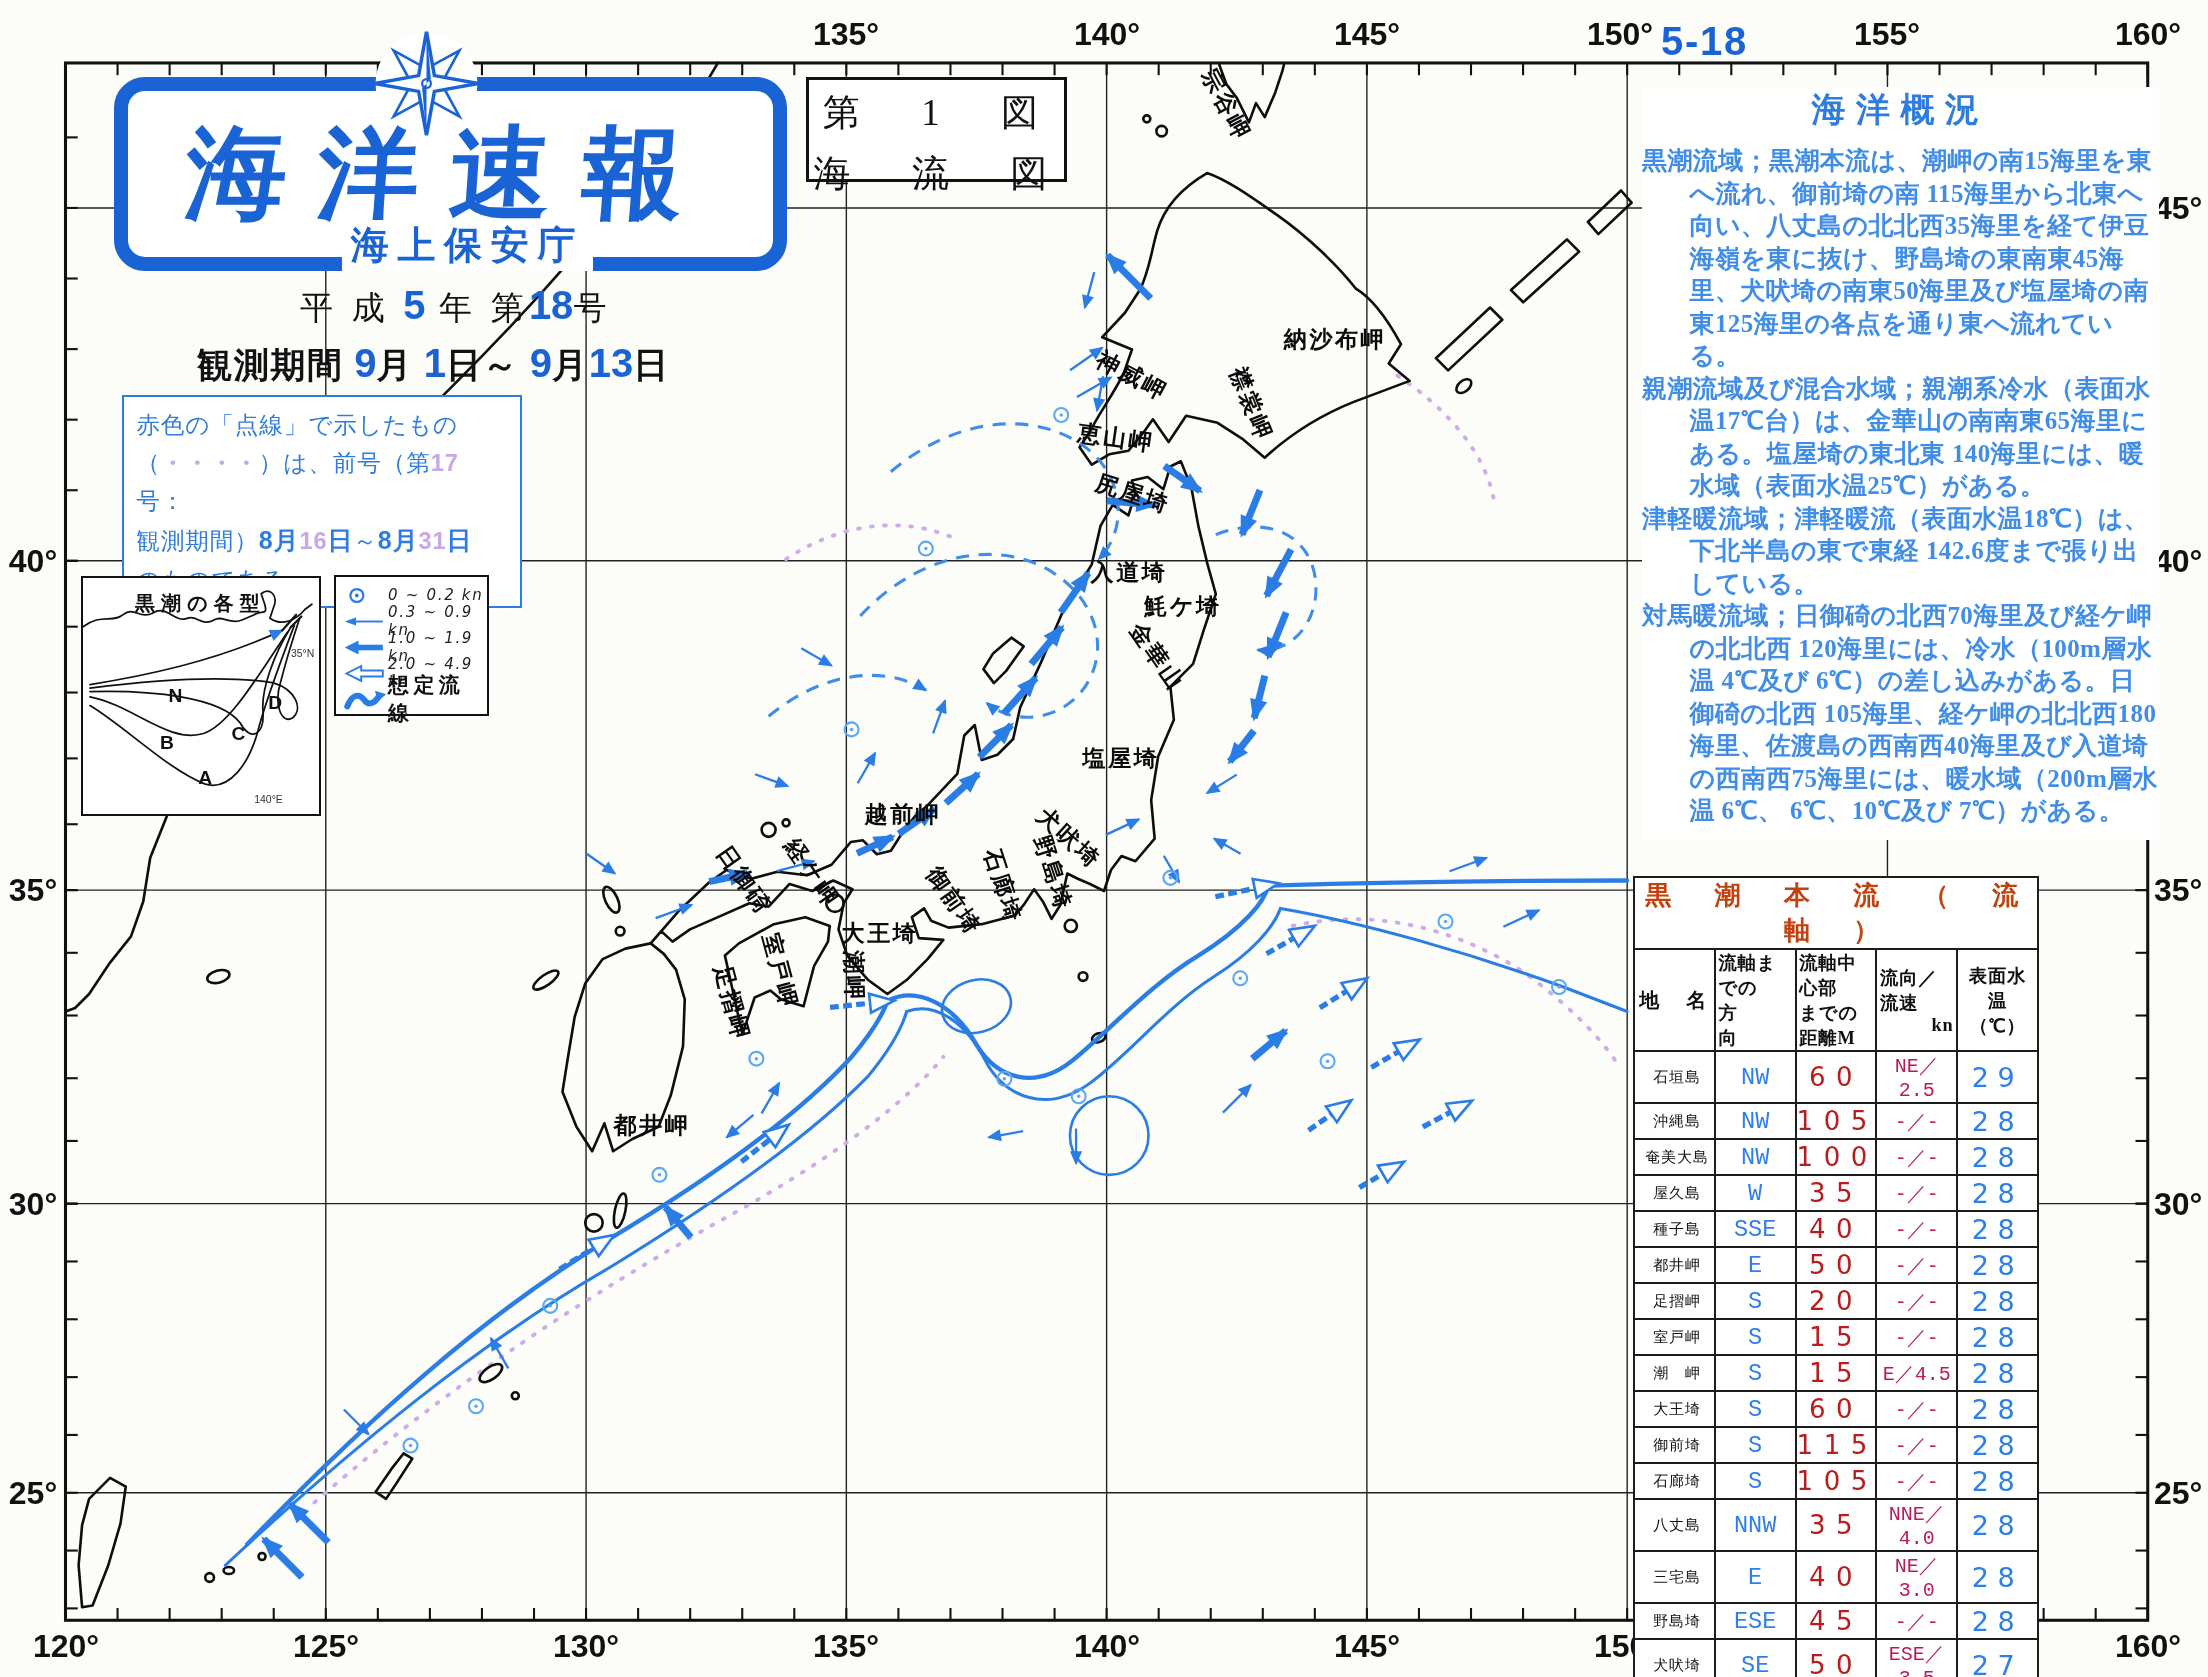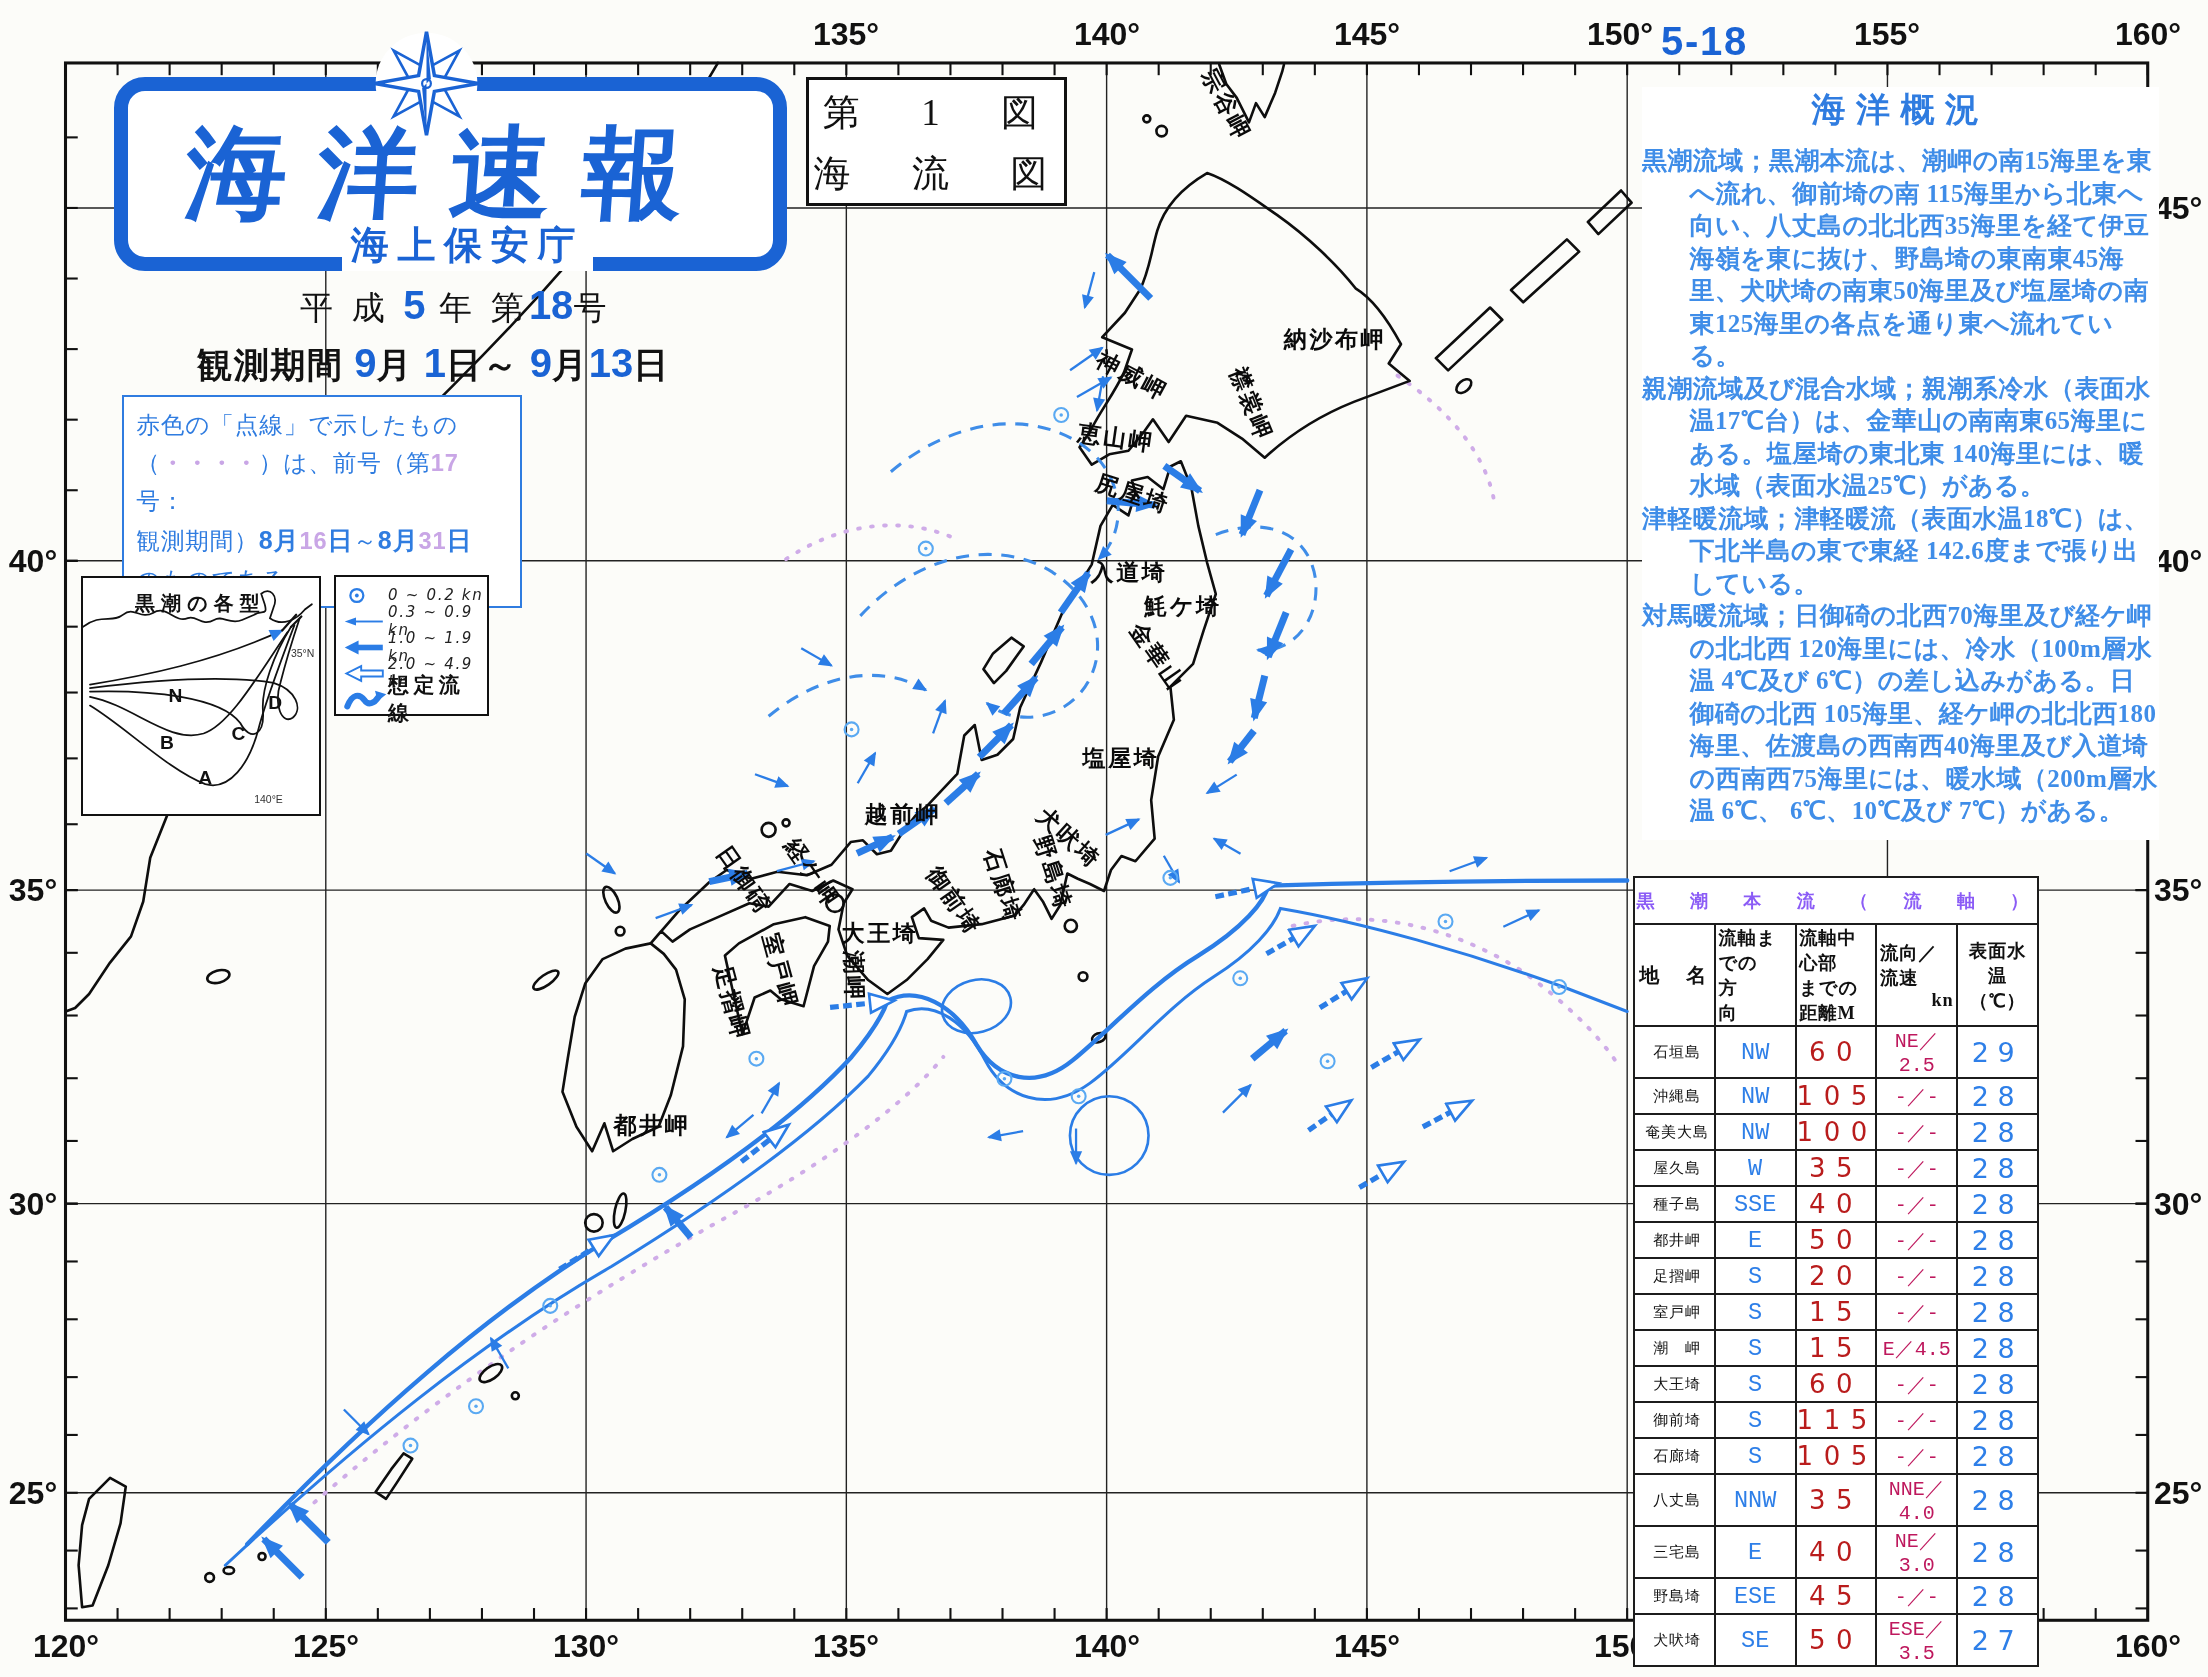--- a/index.html
+++ b/index.html
@@ -49,35 +49,35 @@
   #inset-box{left:81px;top:576px;width:240px;height:240px;background:#fff;
              border:2.6px solid #111;box-sizing:border-box;}
   #inset-title{position:absolute;left:52px;top:12.2px;font-size:20px;letter-spacing:6.1px;color:#111;font-weight:600;}
   #legend-box{left:334px;top:575px;width:155px;height:141px;background:#fff;
               border:2.6px solid #111;box-sizing:border-box;padding:5.2px 0 0 7px;}
   .legend-row{display:flex;align-items:center;height:26px;}
   .legend-row svg{width:45px;height:23px;flex:0 0 45px;}
   .legend-range{font-style:italic;font-size:15px;letter-spacing:1.7px;color:#222;
                 font-family:"DejaVu Sans",sans-serif;}
   .legend-assumed{font-size:21px;letter-spacing:4.4px;color:#111;font-weight:600;}
-  #figure-box{left:806px;top:77px;width:261px;height:129px;background:#fff;
+  #figure-box{left:806px;top:77px;width:261px;height:105px;background:#fff;
               border:3.5px solid #111;box-sizing:border-box;text-align:center;}
   #figure-box div{font-size:37px;letter-spacing:12.2px;color:#111;line-height:1.5;margin-top:5.2px;white-space:nowrap;}
   
   #overview{left:1642px;top:87px;width:517px;background:#fff;padding-bottom:12.2px;}
   #overview h2{margin:0 0 12.2px;text-align:center;color:#2f7ce0;font-size:34px;
                letter-spacing:10.5px;font-weight:700;}
   #overview .para{color:var(--tblue);font-size:25px;line-height:1.30;letter-spacing:0.4px;
                   padding-left:1.9em;text-indent:-1.9em;font-weight:600;}
   
   #kuroshio-table{position:absolute;left:1633px;top:876px;border-collapse:collapse;background:#fff;
                   table-layout:fixed;width:406px;}
   #kuroshio-table td,#kuroshio-table th{border:2.2px solid #1c1c1c;padding:0;overflow:hidden;}
-  #kuroshio-table .t-title{height:45px;font-size:18px;letter-spacing:8.7px;font-weight:700;
-                           text-align:right;color:#8b5cf6;}
+  #kuroshio-table .t-title{height:45px;font-size:26px;letter-spacing:8.7px;font-weight:700;
+                           text-align:center;color:#c2410c;}
   #kuroshio-table thead th{height:58px;font-weight:600;color:#111;vertical-align:middle;}
   #kuroshio-table thead .l1{font-size:18.3px;letter-spacing:0.9px;text-align:left;padding:0 2.6px;}
   #kuroshio-table thead .l2{font-size:18.3px;letter-spacing:0.9px;text-align:left;padding:0 2.6px;}
   #kuroshio-table thead .h-name{font-size:20px;text-align:center;letter-spacing:3.5px;}
   #kuroshio-table thead .r{text-align:right;}
   #kuroshio-table tbody td{height:34px;text-align:center;}
   td.c-name{font-size:15px;color:#111;letter-spacing:0.9px;text-align:right;padding-left:5.2px !important;white-space:nowrap;}
   td.c-dir{color:#2e7fe8;font-family:"Liberation Mono",monospace;font-size:23.6px;}
   td.c-dist{color:#b91c1c;font-family:"DejaVu Sans",sans-serif;font-size:26px;letter-spacing:10.5px;}
   td.c-flow{color:#be185d;font-family:"Liberation Mono",monospace;font-size:20px;}

